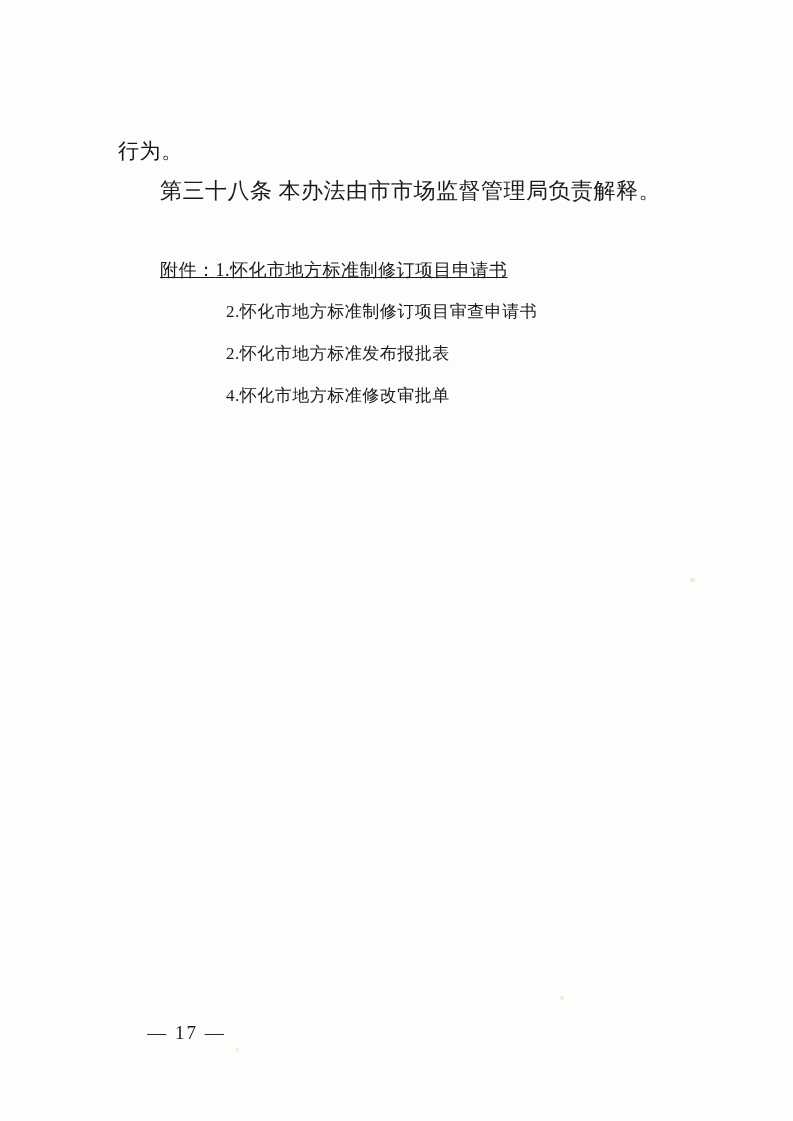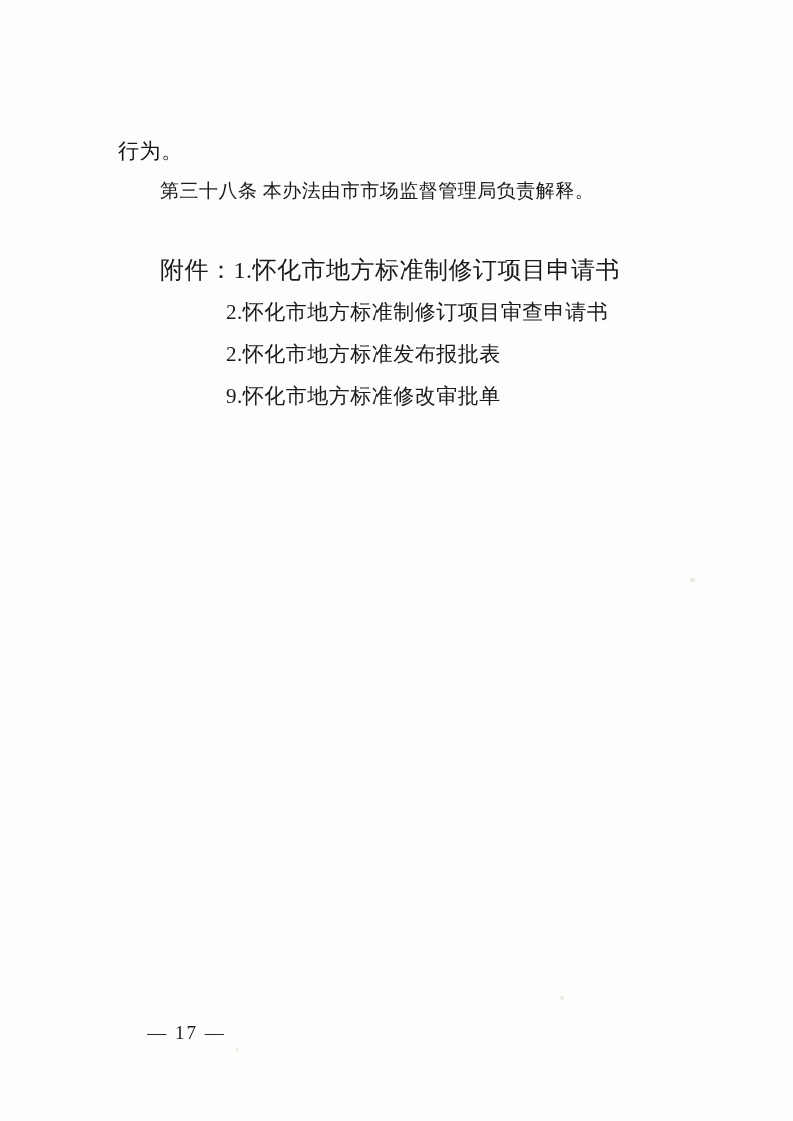--- a/index.html
+++ b/index.html
@@ -36,37 +36,38 @@
     line-height: 44px;
     font-weight: bold;
     letter-spacing: 1px;
     color: #101010;
     margin-left: -6px;
   }
   .indent-1 {
     padding-left: 42px;
   }
   .article {
-    font-size: 19px;
+    font-size: 22px;
     line-height: 40px;
     letter-spacing: 0.5px;
   }
   .spacer-block {
     height: 38px;
   }
   .attach-wrap {
     padding-left: 42px;
   }
   .attach-first {
-    font-size: 24px;
+    font-size: 18px;
     line-height: 42px;
     letter-spacing: 0.5px;
+    text-decoration: underline;
   }
   .attach-item {
-    font-size: 21px;
+    font-size: 17px;
     line-height: 42px;
     letter-spacing: 0.5px;
     padding-left: 66px;
   }
   .page-number {
     position: absolute;
     left: 0;
     right: 0;
     top: 1022px;
     text-align: center;
@@ -103,20 +104,20 @@
 
     <div class="article indent-1">第三十八条  本办法由市市场监督管理局负责解释。</div>
 
 
     <div class="spacer-block"></div>
 
     <div class="attach-wrap">
       <div class="attach-first"><span>附件：</span><span>1.怀化市地方标准制修订项目申请书</span></div>
       <div class="attach-item">2.怀化市地方标准制修订项目审查申请书</div>
       <div class="attach-item">2.怀化市地方标准发布报批表</div>
-      <div class="attach-item">9.怀化市地方标准修改审批单</div>
+      <div class="attach-item">4.怀化市地方标准修改审批单</div>
     </div>
 
   </div>
 
   <div class="page-number"><span class="pn-inner">— 17 —</span></div>
 
 </div>
 
 </body></html>

